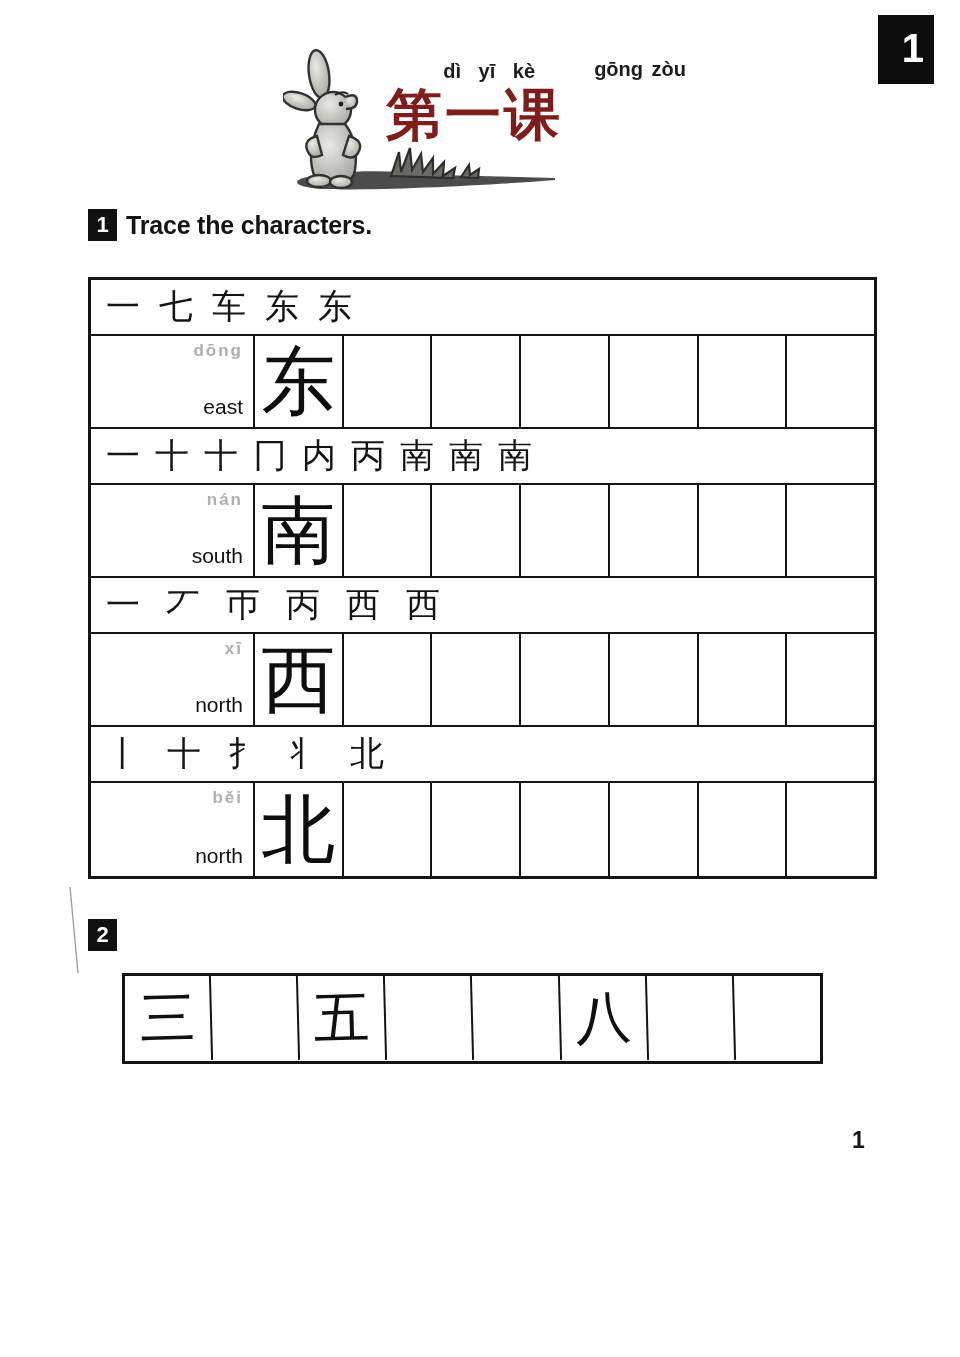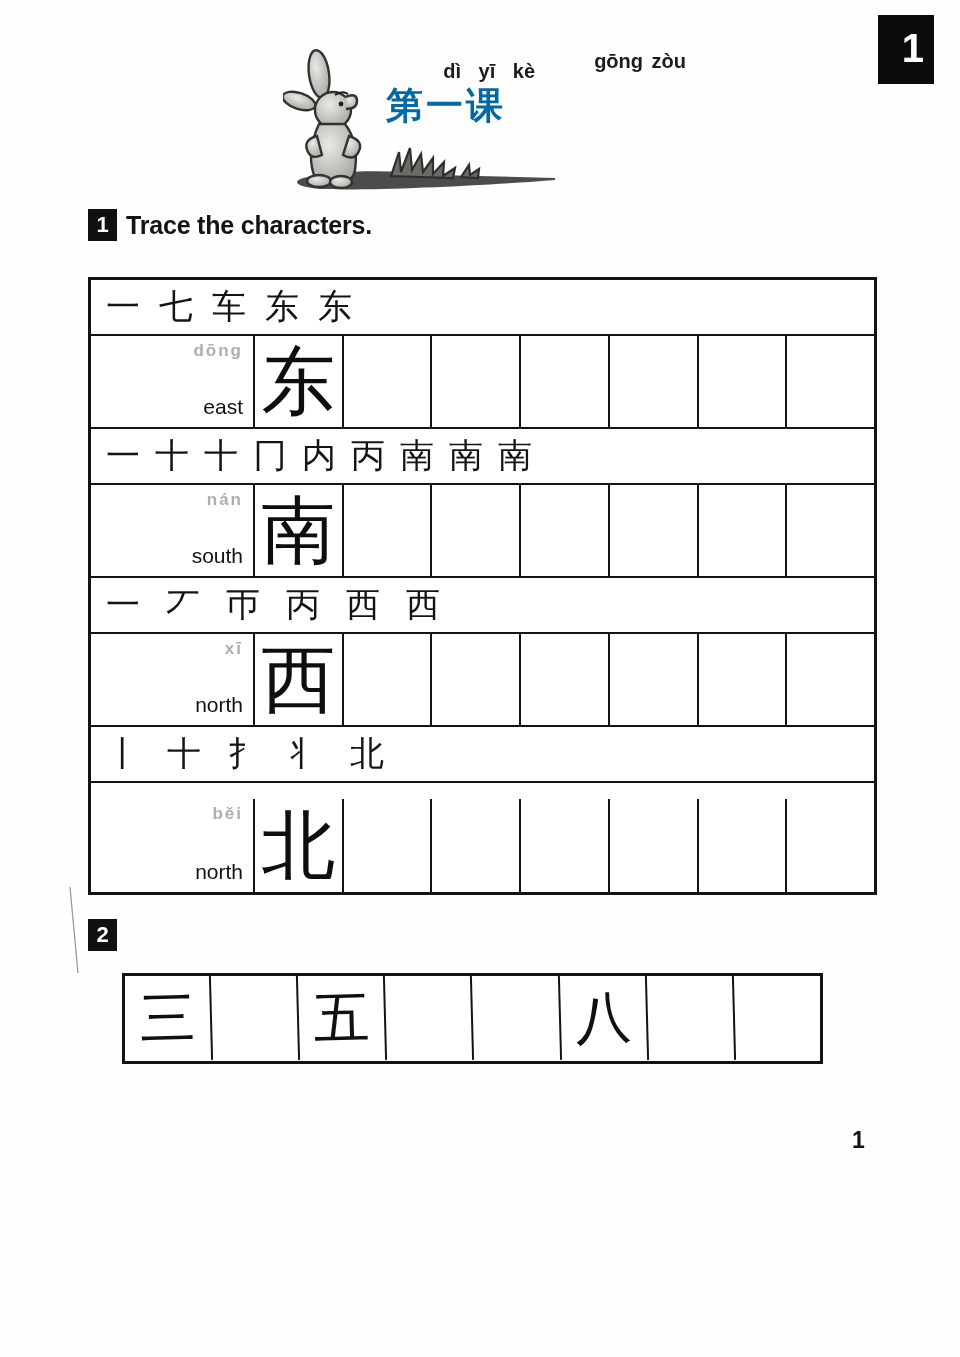--- a/index.html
+++ b/index.html
@@ -14,22 +14,22 @@
   
   .corner-tab {
     position:absolute; left:878px; top:15px; width:56px; height:69px;
     background:#0c0c0c; color:#fff; font-size:40px; font-weight:bold;
     text-align:right; padding-right:10px; line-height:66px;
   }
 
   
   .pinyin-line { position:absolute; font-weight:bold; font-size:20px; color:#1c1c1c; text-align:right; }
   .lesson-pinyin { left:385px; top:60px; width:150px; word-spacing:12px; }
-  .topic-pinyin  { left:578px; top:50px; width:108px; word-spacing:3px; }
-  .hanzi-line { position:absolute; font-weight:bold; color:#0369a1; font-size:37px; line-height:1; }
+  .topic-pinyin  { left:578px; top:58px; width:108px; word-spacing:3px; }
+  .hanzi-line { position:absolute; font-weight:bold; color:#7f1d1d; font-size:56px; line-height:1; }
   .lesson-hanzi { left:386px; top:87px; letter-spacing:3px; }
   .topic-hanzi  { left:584px; top:86px; letter-spacing:9px; }
 
   
   .section-heading { position:absolute; left:88px; display:flex; align-items:center; gap:9px; }
   .sh1 { top:209px; } .sh2 { top:919px; }
   .badge {
     display:inline-block; width:29px; height:32px; background:#101010; color:#fdfdfd;
     font-size:22px; font-weight:bold; text-align:center; line-height:32px; flex:0 0 auto;
   }
@@ -43,21 +43,21 @@
   .stroke-row {
     height:56px; border-bottom:2px solid #141414;
     display:flex; align-items:center; padding-left:12px;
   }
   .stroke-glyph { display:inline-block; width:40px; text-align:center; font-size:34px; line-height:1; }
   .gap-e .stroke-glyph { margin-right:13px; }
   .gap-s .stroke-glyph { margin-right:9px;  }
   .gap-w .stroke-glyph { margin-right:20px; }
   .gap-n .stroke-glyph { margin-right:21px; }
   .char-row { height:93px; border-bottom:2px solid #141414; display:flex; }
-  .char-row.last { border-bottom:none;margin-top:16px; }
+  .char-row.last { border-bottom:none; }
   .label-cell {
     width:164px; flex:0 0 auto; border-right:2px solid #141414;
     display:flex; flex-direction:column; justify-content:space-between; align-items:flex-end;
     padding:5px 10px 8px 0;
   }
   .pinyin-label { color:#aeaeae; font-size:17px; font-weight:bold; letter-spacing:2px; }
   .english-label { font-size:21px; font-weight:normal; color:#111; }
   .pbox { flex:1; border-right:2px solid #141414; display:flex; align-items:center; justify-content:center; }
   .pbox:last-child { border-right:none; }
   .big-char { font-size:74px; line-height:1; color:#0e0e0e; }

